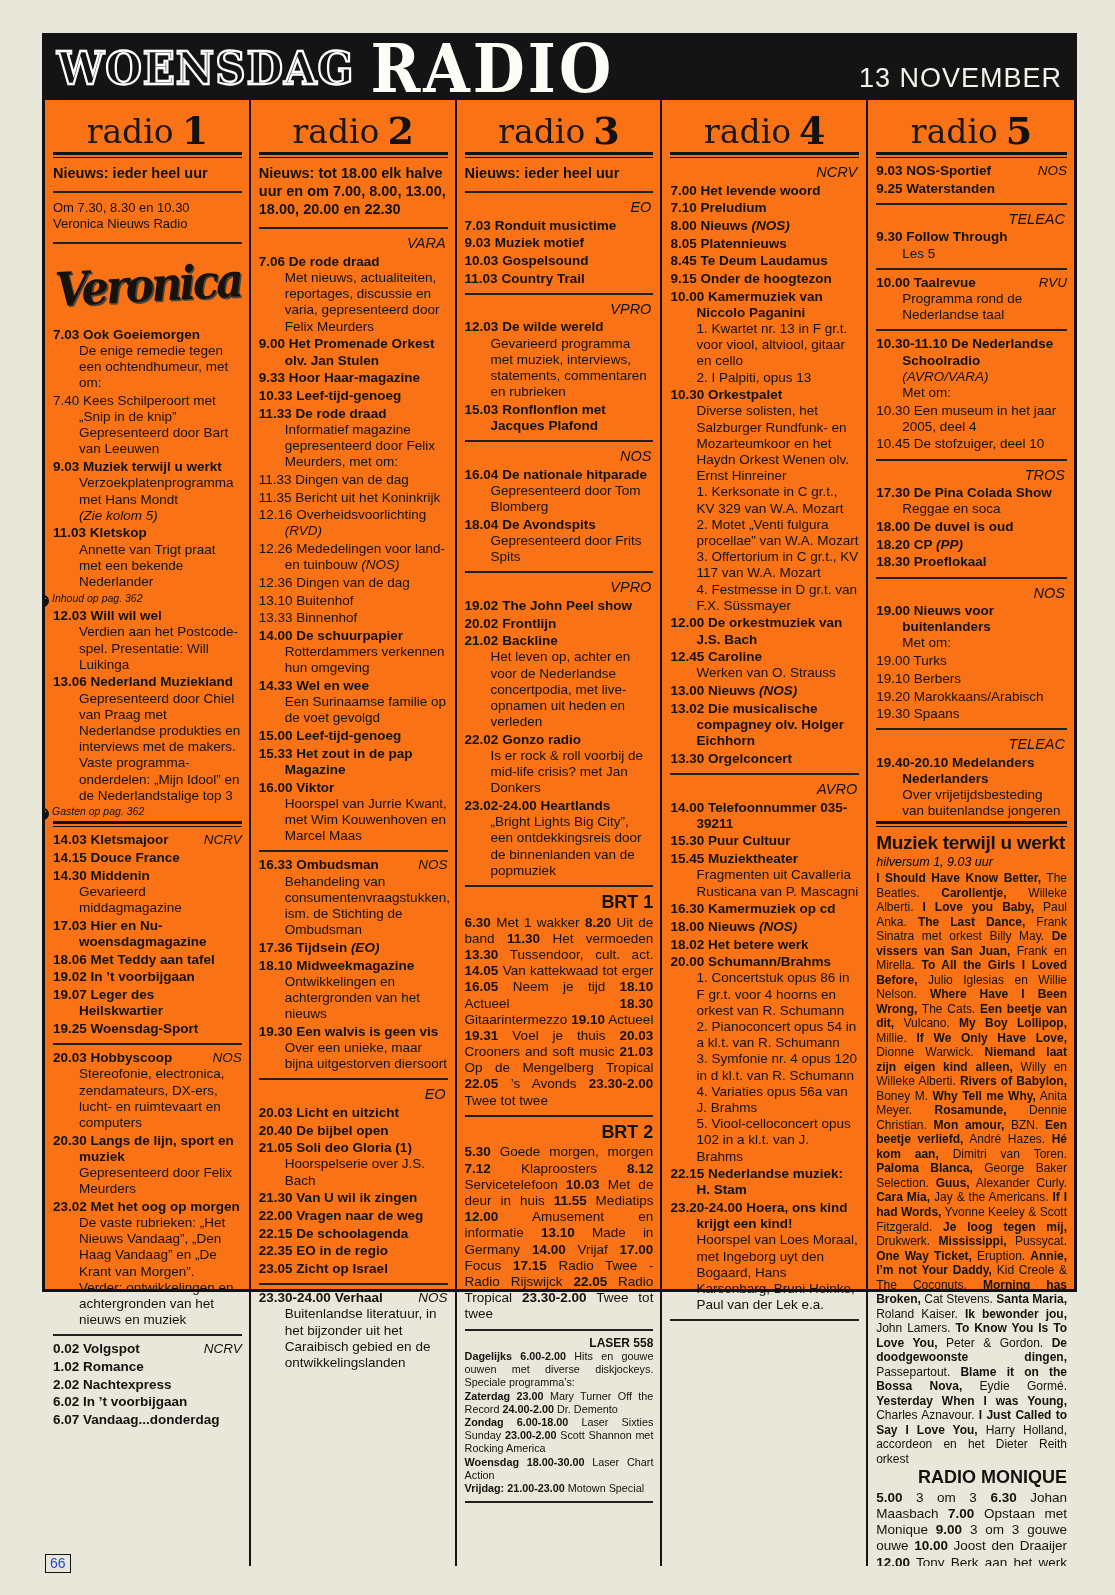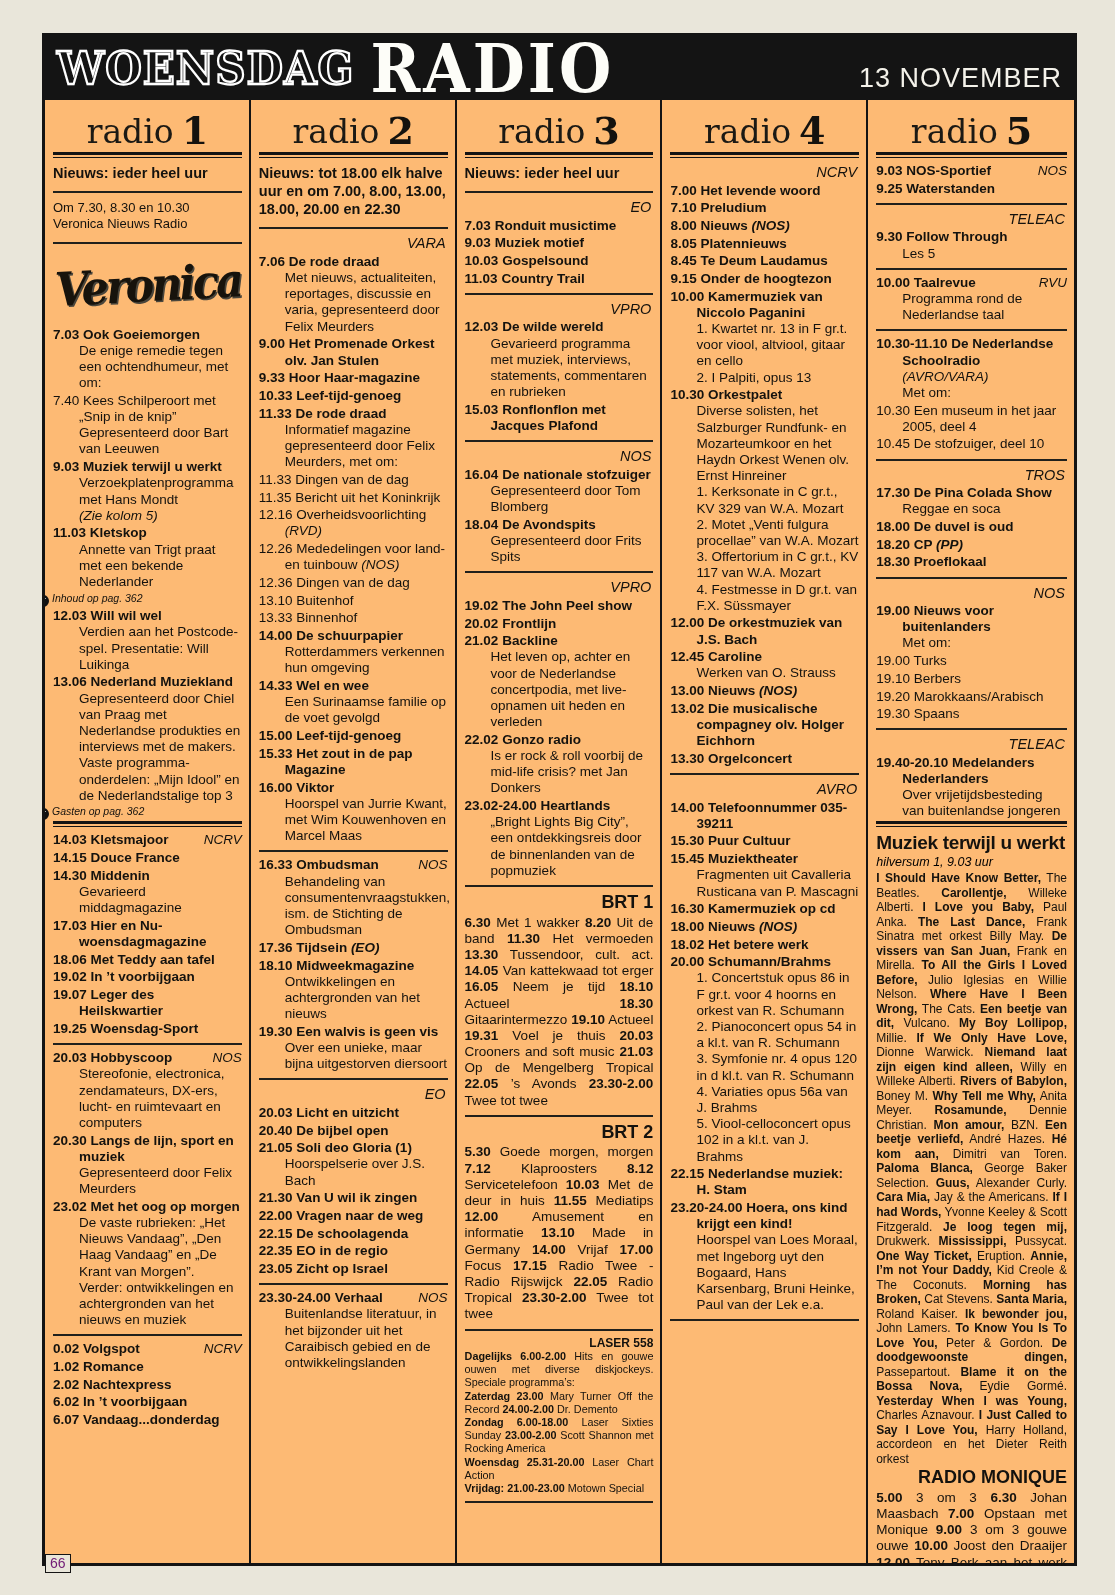--- a/index.html
+++ b/index.html
@@ -1,18 +1,18 @@
 <!DOCTYPE html>
 <html><head>
 <meta charset="utf-8">
 <style>
   * { margin:0; padding:0; box-sizing:border-box; }
   body { width:1115px; height:1595px; background:#b9b6ab; font-family:"Liberation Sans", sans-serif; }
   .page { position:relative; width:1115px; height:1595px; background:#e9e6da; overflow:hidden; }
-  .frame { position:absolute; left:42px; top:33px; width:1035px; height:1533px; border:3px solid #141414; background:#fdba74; }
+  .frame { position:absolute; left:42px; top:33px; width:1035px; height:1259px; border:3px solid #141414; background:#f97316; }
   
   .banner { height:64px; background:#141414; display:flex; align-items:center; padding:0 12px; overflow:hidden; }
   .banner-day { font-family:"DejaVu Serif", serif; font-weight:bold; font-size:42px; letter-spacing:1px; color:#141414; -webkit-text-stroke:2.2px #fff; transform:scaleY(1.05); white-space:nowrap; }
   .banner-title { font-family:"DejaVu Serif", serif; font-weight:bold; font-size:60px; color:#fdfdf8; letter-spacing:3px; margin-left:16px; transform:scaleY(1.12); white-space:nowrap; }
   .banner-date { margin-left:auto; font-size:27px; color:#f4f2ea; letter-spacing:1px; white-space:nowrap; align-self:flex-end; margin-bottom:6px; }
   
   .cols { display:grid; grid-template-columns:repeat(5, 1fr); height:1466px; }
   .col { border-right:2px solid #141414; padding:0 7px 4px 8px; overflow:hidden; }
   .col:last-child { border-right:none; }
   .colhead { height:52px; display:flex; align-items:flex-end; justify-content:center; gap:8px; padding-bottom:4px; }
@@ -34,21 +34,21 @@
   .tnote .tcirc { display:inline-block; width:12px; height:12px; margin-right:3px; margin-left:-16px; border-radius:50%; background:#111; color:#fff; font-style:normal; font-weight:bold; font-size:8.5px; line-height:12px; text-align:center; vertical-align:-2px; }
   .veronica { height:72px; display:flex; align-items:center; justify-content:center; overflow:hidden; margin:4px 0 6px; }
   .veronica span { font-family:"DejaVu Serif", serif; font-weight:bold; font-style:italic; font-size:43px; letter-spacing:-3px; color:#17130c; transform:rotate(-3deg) scaleY(1.08); text-shadow:1.5px 1.5px 0 #4a463c; }
   .runin { font-size:13.5px; line-height:1.2; color:#14120e; text-align:justify; margin:1px 0 2px; }
   .runin .rh { font-weight:bold; font-size:18px; display:block; text-align:right; margin-bottom:1px;margin-left:16px; }
   .smallblock { font-size:10.8px; line-height:1.22; color:#14120e; text-align:justify; margin:1px 0 2px; }
   .smallblock .rh { font-weight:bold; font-size:12px; display:block; text-align:right; }
   .music .mh { font-family:"Liberation Sans", sans-serif; font-weight:bold; font-size:19px; letter-spacing:-0.3px; color:#14120e; margin:2px 0 1px; }
   .music .ms { font-style:italic; font-size:12.5px; margin-bottom:2px; }
   .music .mt { font-size:12px; line-height:1.21; text-align:justify; color:#14120e; }
-  .pagenum { position:absolute; left:45px; bottom:22px; border:1.5px solid #141414; background:#e9e6da; font-size:14px; padding:0 4px 1px; color:#701a75; }
+  .pagenum { position:absolute; left:45px; bottom:22px; border:1.5px solid #141414; background:#e9e6da; font-size:14px; padding:0 4px 1px; color:#1d4ed8; }
 </style>
 </head>
 <body>
 
 <div class="page">
   <div class="frame">
     <div class="banner">
       <span class="banner-day">WOENSDAG</span>
       <span class="banner-title">RADIO</span>
       <span class="banner-date">13 NOVEMBER</span>
@@ -290,21 +290,21 @@
           <div class="prog">
             <span class="head"><span class="time">12.03</span> <span>De wilde wereld</span></span>
             <span class="desc">Gevarieerd programma met muziek, interviews, statements, commentaren en rubrieken</span>
           </div>
           <div class="prog">
             <span class="head"><span class="time">15.03</span> <span>Ronflonflon met Jacques Plafond</span></span>
           </div>
           <div class="hr1"></div>
           <div class="orglabel">NOS</div>
           <div class="prog">
-            <span class="head"><span class="time">16.04</span> <span>De nationale stofzuiger</span></span>
+            <span class="head"><span class="time">16.04</span> <span>De nationale hitparade</span></span>
             <span class="desc">Gepresenteerd door Tom Blomberg</span>
           </div>
           <div class="prog">
             <span class="head"><span class="time">18.04</span> <span>De Avondspits</span></span>
             <span class="desc">Gepresenteerd door Frits Spits</span>
           </div>
           <div class="hr1"></div>
           <div class="orglabel">VPRO</div>
           <div class="prog">
             <span class="head"><span class="time">19.02</span> <span>The John Peel show</span></span>
@@ -327,21 +327,21 @@
           <div class="hr1"></div>
           <div class="runin"><span class="rh">BRT 1</span><b>6.30</b> Met 1 wakker <b>8.20</b> Uit de band <b>11.30</b> Het vermoeden <b>13.30</b> Tussendoor, cult. act. <b>14.05</b> Van kattekwaad tot erger <b>16.05</b> Neem je tijd <b>18.10</b> Actueel <b>18.30</b> Gitaarintermezzo <b>19.10</b> Actueel <b>19.31</b> Voel je thuis <b>20.03</b> Crooners and soft music <b>21.03</b> Op de Mengelberg Tropical <b>22.05</b> ’s Avonds <b>23.30-2.00</b> Twee tot twee</div>
           <div class="hr1"></div>
           <div class="runin"><span class="rh">BRT 2</span><b>5.30</b> Goede morgen, morgen <b>7.12</b> Klaproosters <b>8.12</b> Servicetelefoon <b>10.03</b> Met de deur in huis <b>11.55</b> Mediatips <b>12.00</b> Amusement en informatie <b>13.10</b> Made in Germany <b>14.00</b> Vrijaf <b>17.00</b> Focus <b>17.15</b> Radio Twee - Radio Rijswijck <b>22.05</b> Radio Tropical <b>23.30-2.00</b> Twee tot twee</div>
           <div class="hr1"></div>
           <div class="smallblock">
             <span class="rh">LASER 558</span>
             <div><b>Dagelijks 6.00-2.00</b> Hits en gouwe ouwen met diverse diskjockeys. Speciale programma’s:</div>
             <div><b>Zaterdag 23.00</b> Mary Turner Off the Record <b>24.00-2.00</b> Dr. Demento</div>
             <div><b>Zondag 6.00-18.00</b> Laser Sixties Sunday <b>23.00-2.00</b> Scott Shannon met Rocking America</div>
-            <div><b>Woensdag 25.31-20.00</b> Laser Chart Action</div>
+            <div><b>Woensdag 18.00-30.00</b> Laser Chart Action</div>
             <div><b>Vrijdag: 21.00-23.00</b> Motown Special</div>
           </div>
           <div class="hr1"></div>
         </div>
         <div class="col">
           <div class="colhead">
             <span class="w">radio</span>
             <span class="n">4</span>
           </div>
           <div class="hr2"></div>

